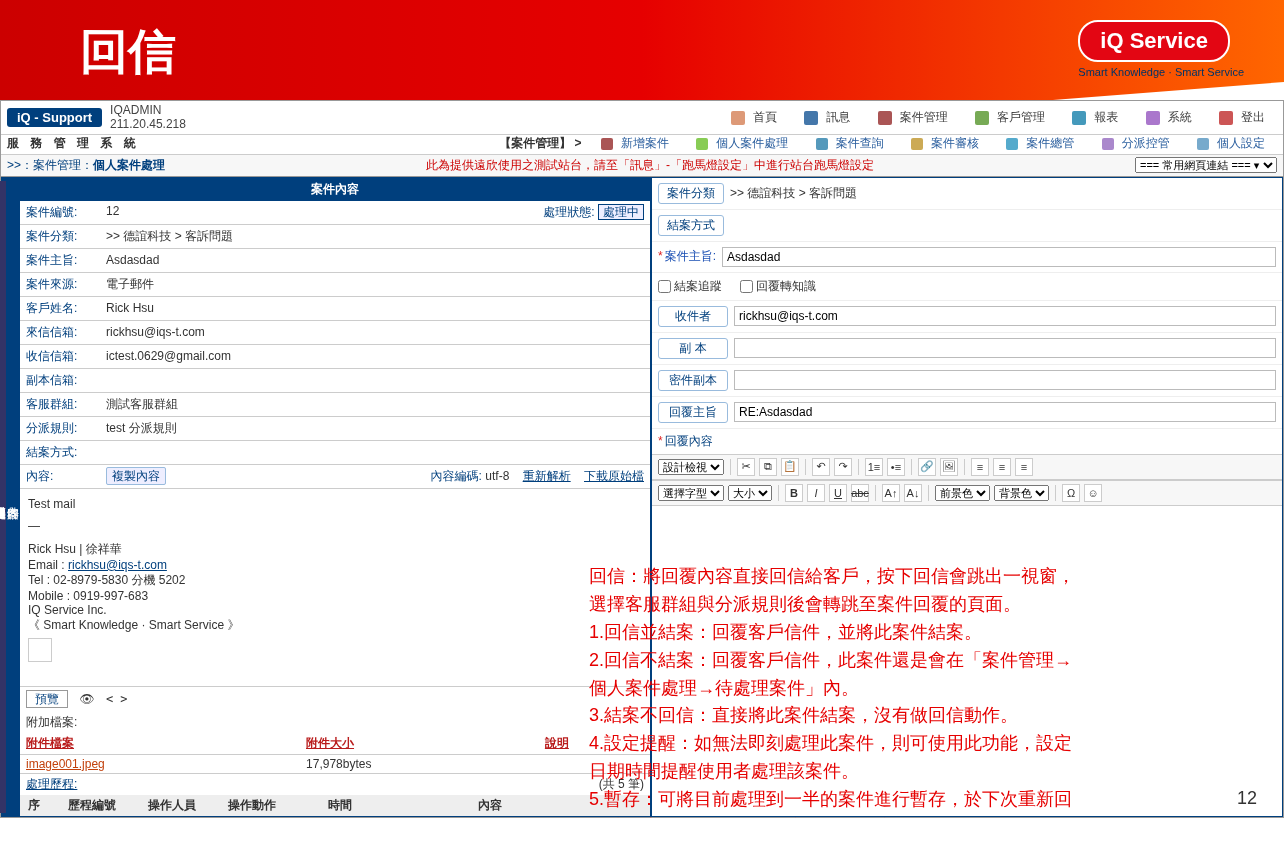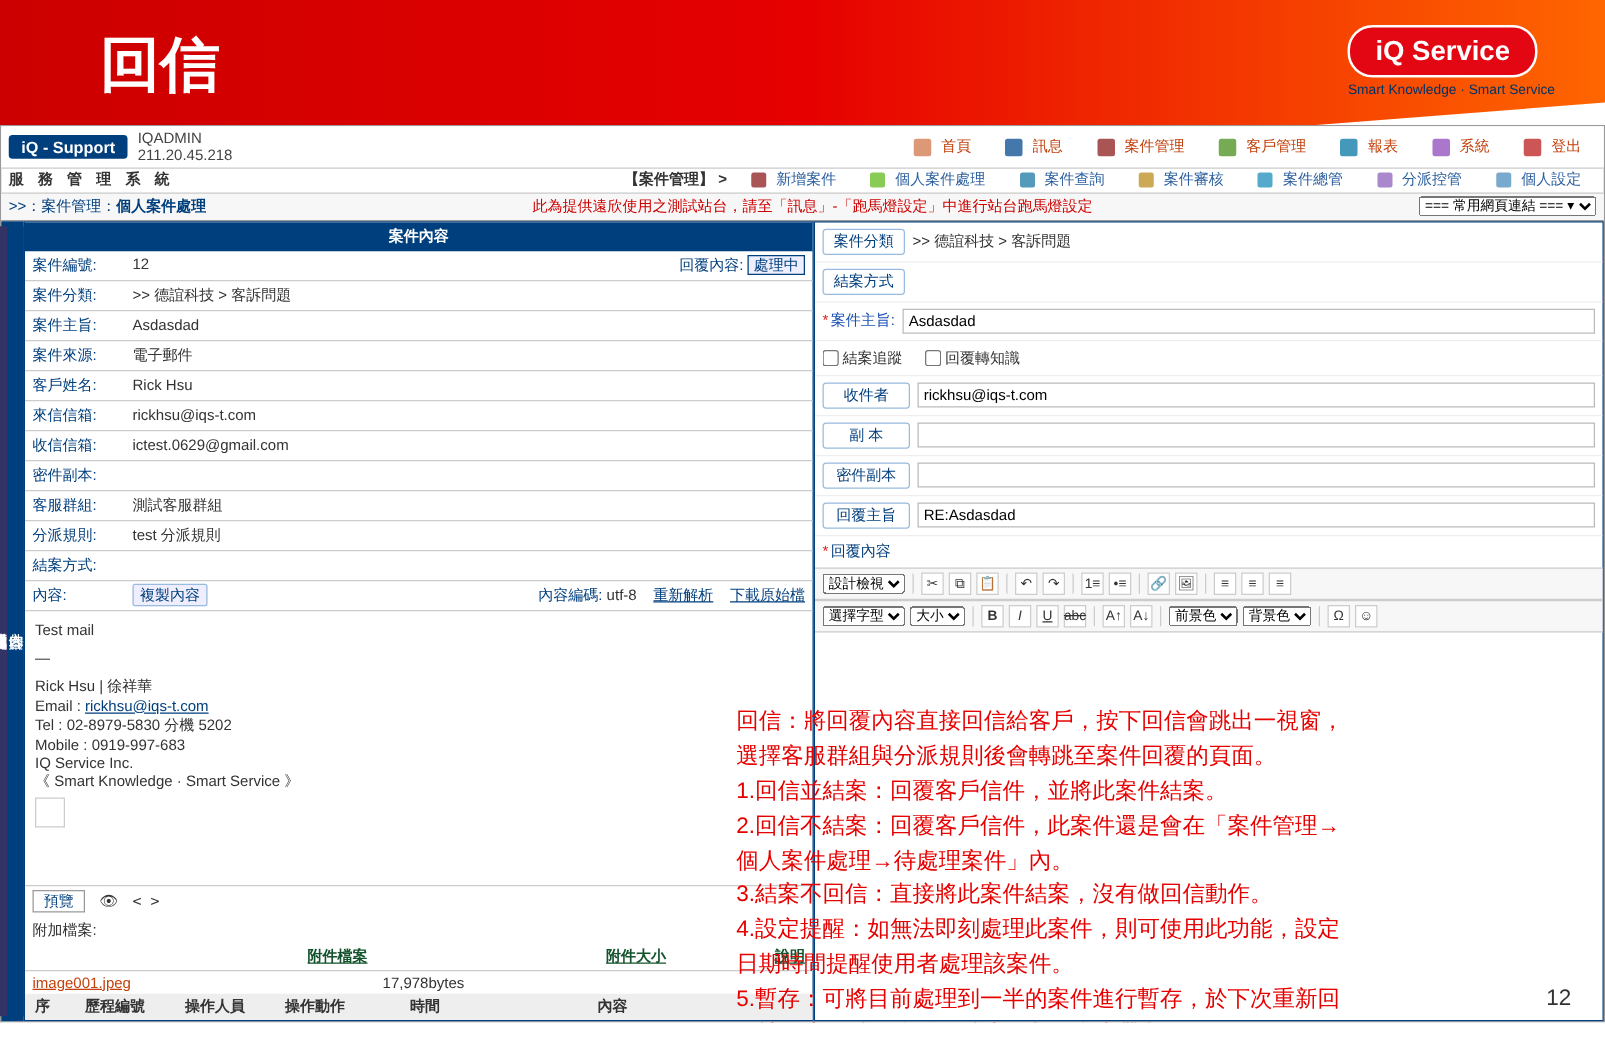--- a/index.html
+++ b/index.html
@@ -7,21 +7,21 @@
   .slide-header { height: 100px; position: relative; overflow: hidden; }
   .slide-header::before { content:""; position:absolute; inset:0; background: linear-gradient(to right, #cc0000 0%, #e60000 50%, #ff6600 100%); clip-path: polygon(0 0, 100% 0, 100% 82%, 82% 100%, 0 100%); }
   .slide-title { position: relative; color: #fff; font-size: 48px; font-weight: bold; padding: 20px 0 0 80px; }
   .logo-box { position:absolute; right:40px; top:20px; text-align:left; }
   .logo-pill { background:#e30613; color:#fff; font-weight:bold; font-size:22px; padding:6px 20px; border-radius:20px; border:2px solid #fff; display:inline-block; }
   .logo-sub { color:#003366; font-size:11px; margin-top:4px; }
   .app { border:1px solid #999; margin:0 auto; width:1284px; }
   .topbar { display:flex; align-items:center; background:#fff; padding:2px 6px; border-bottom:1px solid #ccc; }
   .brand { background:#003f7d; color:#fff; font-weight:bold; padding:2px 10px; border-radius:3px; font-size:13px; }
   .userinfo { margin-left:8px; color:#444; line-height:1.2; }
-  .mainnav { margin-left:auto; font-size:12px; color:#c2410c; }
+  .mainnav { margin-left:auto; font-size:12px; color:#404040; }
   .mainnav span { margin:0 6px; cursor:pointer; }
   .mainnav .icon { display:inline-block; width:14px; height:14px; vertical-align:middle; background:#c88; border-radius:2px; margin-right:2px;}
   .mainnav .ic1{background:#d97;} .mainnav .ic2{background:#47a;} .mainnav .ic3{background:#a55;} .mainnav .ic4{background:#7a5;} .mainnav .ic5{background:#49b;} .mainnav .ic6{background:#a7c;} .mainnav .ic7{background:#c55;}
   .sub1 { display:flex; align-items:center; padding:0 6px 2px 6px; font-size:12px; }
   .systitle { letter-spacing:4px; font-weight:bold; }
   .subnav { margin-left:auto; color:#2a5e9e; }
   .subnav b{ color:#333; margin-right:4px;}
   .subnav span{ margin:0 6px; cursor:pointer;}
   .subnav .smi{ display:inline-block;width:12px;height:12px;background:#8aa;vertical-align:middle;border-radius:2px;margin-right:2px;}
   .subnav .smi1{background:#a55;} .subnav .smi2{background:#8c5;} .subnav .smi3{background:#59b;} .subnav .smi4{background:#ca5;} .subnav .smi5{background:#5ac;} .subnav .smi6{background:#a8c;} .subnav .smi7{background:#7ac;}
@@ -43,21 +43,21 @@
   table.kv td { border-bottom:1px solid #ccc; padding:3px 6px; font-size:12px; }
   .k { color:#003f7d; width:80px; white-space:nowrap;}
   .status-badge { border:1px solid #003f7d; color:#003f7d; padding:0 4px; background:#eef;}
   .link { color:#003f7d; text-decoration:underline; cursor:pointer; margin-left:10px;}
   .body-area { flex:1; padding:8px; font-size:12px; position:relative; overflow:auto;}
   .body-area .email-line { color:#003f7d; text-decoration:underline;}
   .preview-bar { border-top:1px solid #ccc; padding:4px 6px;}
   .preview-btn { border:1px solid #999; padding:1px 8px; color:#003f7d; cursor:pointer;}
   .att-label { padding:2px 6px; font-size:12px;}
   .att-table { width:100%; border-collapse:collapse; font-size:12px;}
-  .att-table th{ text-align:right; padding:2px 6px; text-decoration:underline; color:#14532d; border-bottom:1px solid #ccc;margin-top:28px;}
+  .att-table th{ text-align:left; padding:2px 6px; text-decoration:underline; color:#b91c1c; border-bottom:1px solid #ccc;margin-top:28px;}
   .att-table td{ padding:2px 6px;}
   .hist-hdr { display:flex; justify-content:space-between; padding:2px 6px; border-top:1px solid #ccc;}
   .hist-hdr a{ color:#003f7d; text-decoration:underline;}
   .hist-cols { display:flex; background:#eee; padding:2px 0; font-weight:bold;}
   .hist-cols span{ padding:0 8px;}
   .right-pane .row { display:flex; align-items:center; padding:5px 6px; gap:6px; border-bottom:1px solid #eee;}
   .right-pane .row:last-child{border-bottom:none;}
   .tabbtn { border:1px solid #9bd; color:#003f7d; padding:1px 8px; background:#fff; border-radius:3px; cursor:pointer;}
   .req { color:#1a4fb3; }
   .txtin { flex:1; border:1px solid #bbb; padding:2px 4px; font-size:12px;}
@@ -136,21 +136,21 @@
 
       <div class="pane">
         <div class="pane-header">
           <span style="margin:0 auto">案件內容</span>
         </div>
         <table class="kv">
           <tbody>
               <tr>
                 <td class="k">案件編號:</td>
               <td><span>12</span>
-                  <span style="float:right"><span class="k">回覆內容:</span>
+                  <span style="float:right"><span class="k">處理狀態:</span>
                   <span class="status-badge">處理中</span></span></td>
               </tr>
           <tr>
                 <td class="k">案件分類:</td>
                 <td>&gt;&gt; 德誼科技 &gt; 客訴問題</td>
               </tr>
           <tr>
                 <td class="k">案件主旨:</td>
                 <td>Asdasdad</td>
               </tr>
@@ -164,21 +164,21 @@
               </tr>
           <tr>
                 <td class="k">來信信箱:</td>
                 <td>rickhsu@iqs-t.com</td>
               </tr>
           <tr>
                 <td class="k">收信信箱:</td>
                 <td>ictest.0629@gmail.com</td>
               </tr>
           <tr>
-                <td class="k">密件副本:</td>
+                <td class="k">副本信箱:</td>
                 <td></td>
               </tr>
           <tr>
                 <td class="k">客服群組:</td>
                 <td>測試客服群組</td>
               </tr>
           <tr>
                 <td class="k">分派規則:</td>
                 <td>test 分派規則</td>
               </tr>
@@ -222,20 +222,24 @@
               <th>附件大小</th>
               <th>說明</th>
               </tr>
           <tr>
                 <td><span style="text-decoration:underline;color:#c2410c;cursor:pointer">image001.jpeg</span></td>
               <td>17,978bytes</td>
                 <td></td>
               </tr>
         </tbody>
           </table>
+        <div class="hist-hdr">
+          <a>處理歷程:</a>
+          <span>(共 5 筆)</span>
+        </div>
         <div class="hist-cols">
           <span style="width:40px">序</span>
           <span style="width:80px">歷程編號</span>
           <span style="width:80px">操作人員</span>
           <span style="width:100px">操作動作</span>
           <span style="width:150px">時間</span>
           <span>內容</span>
         </div>
       </div>
 

